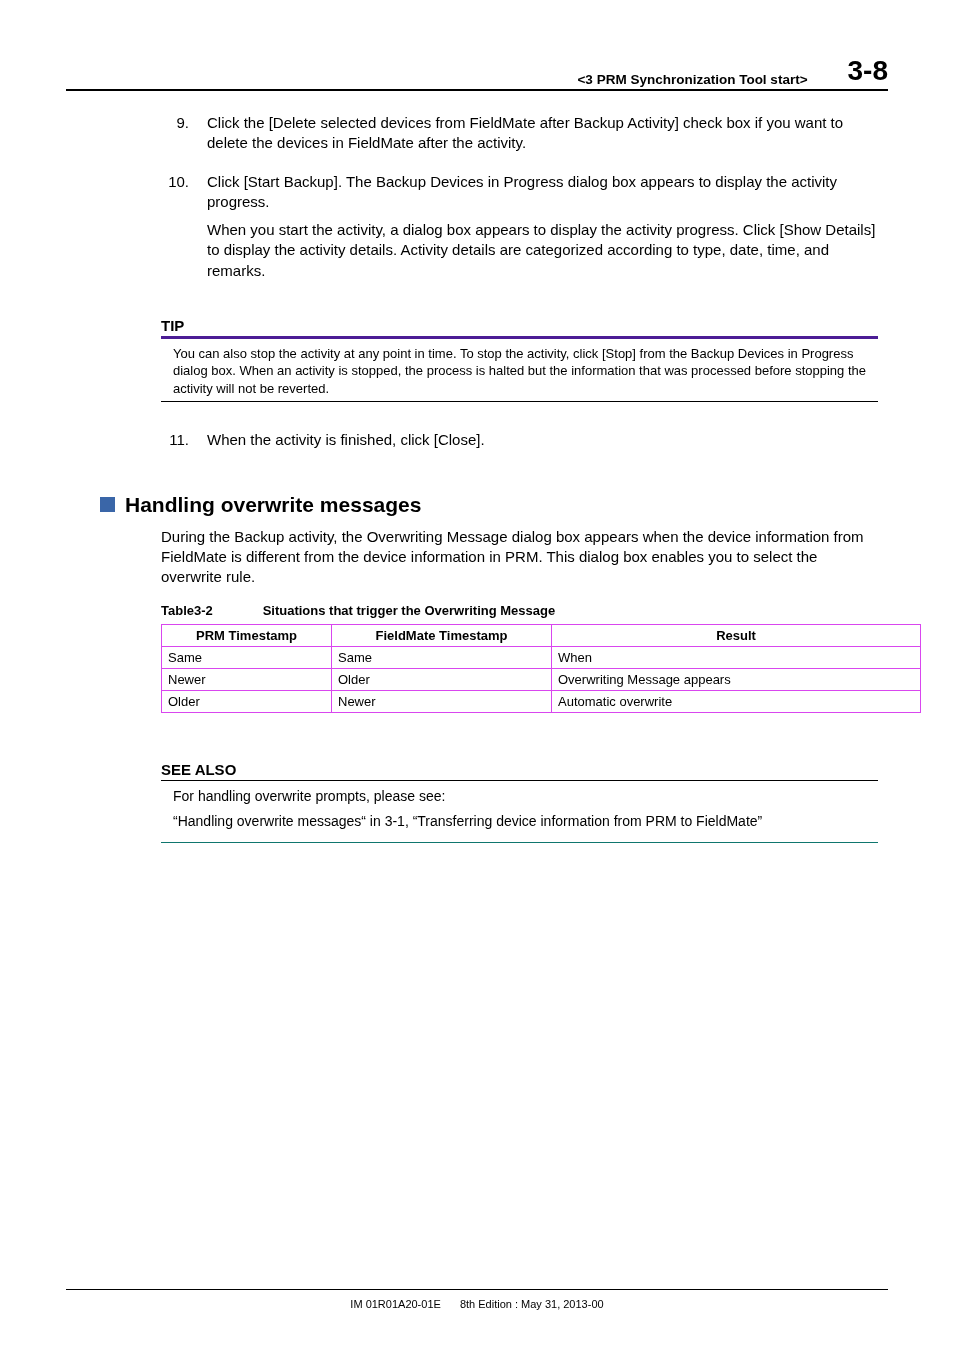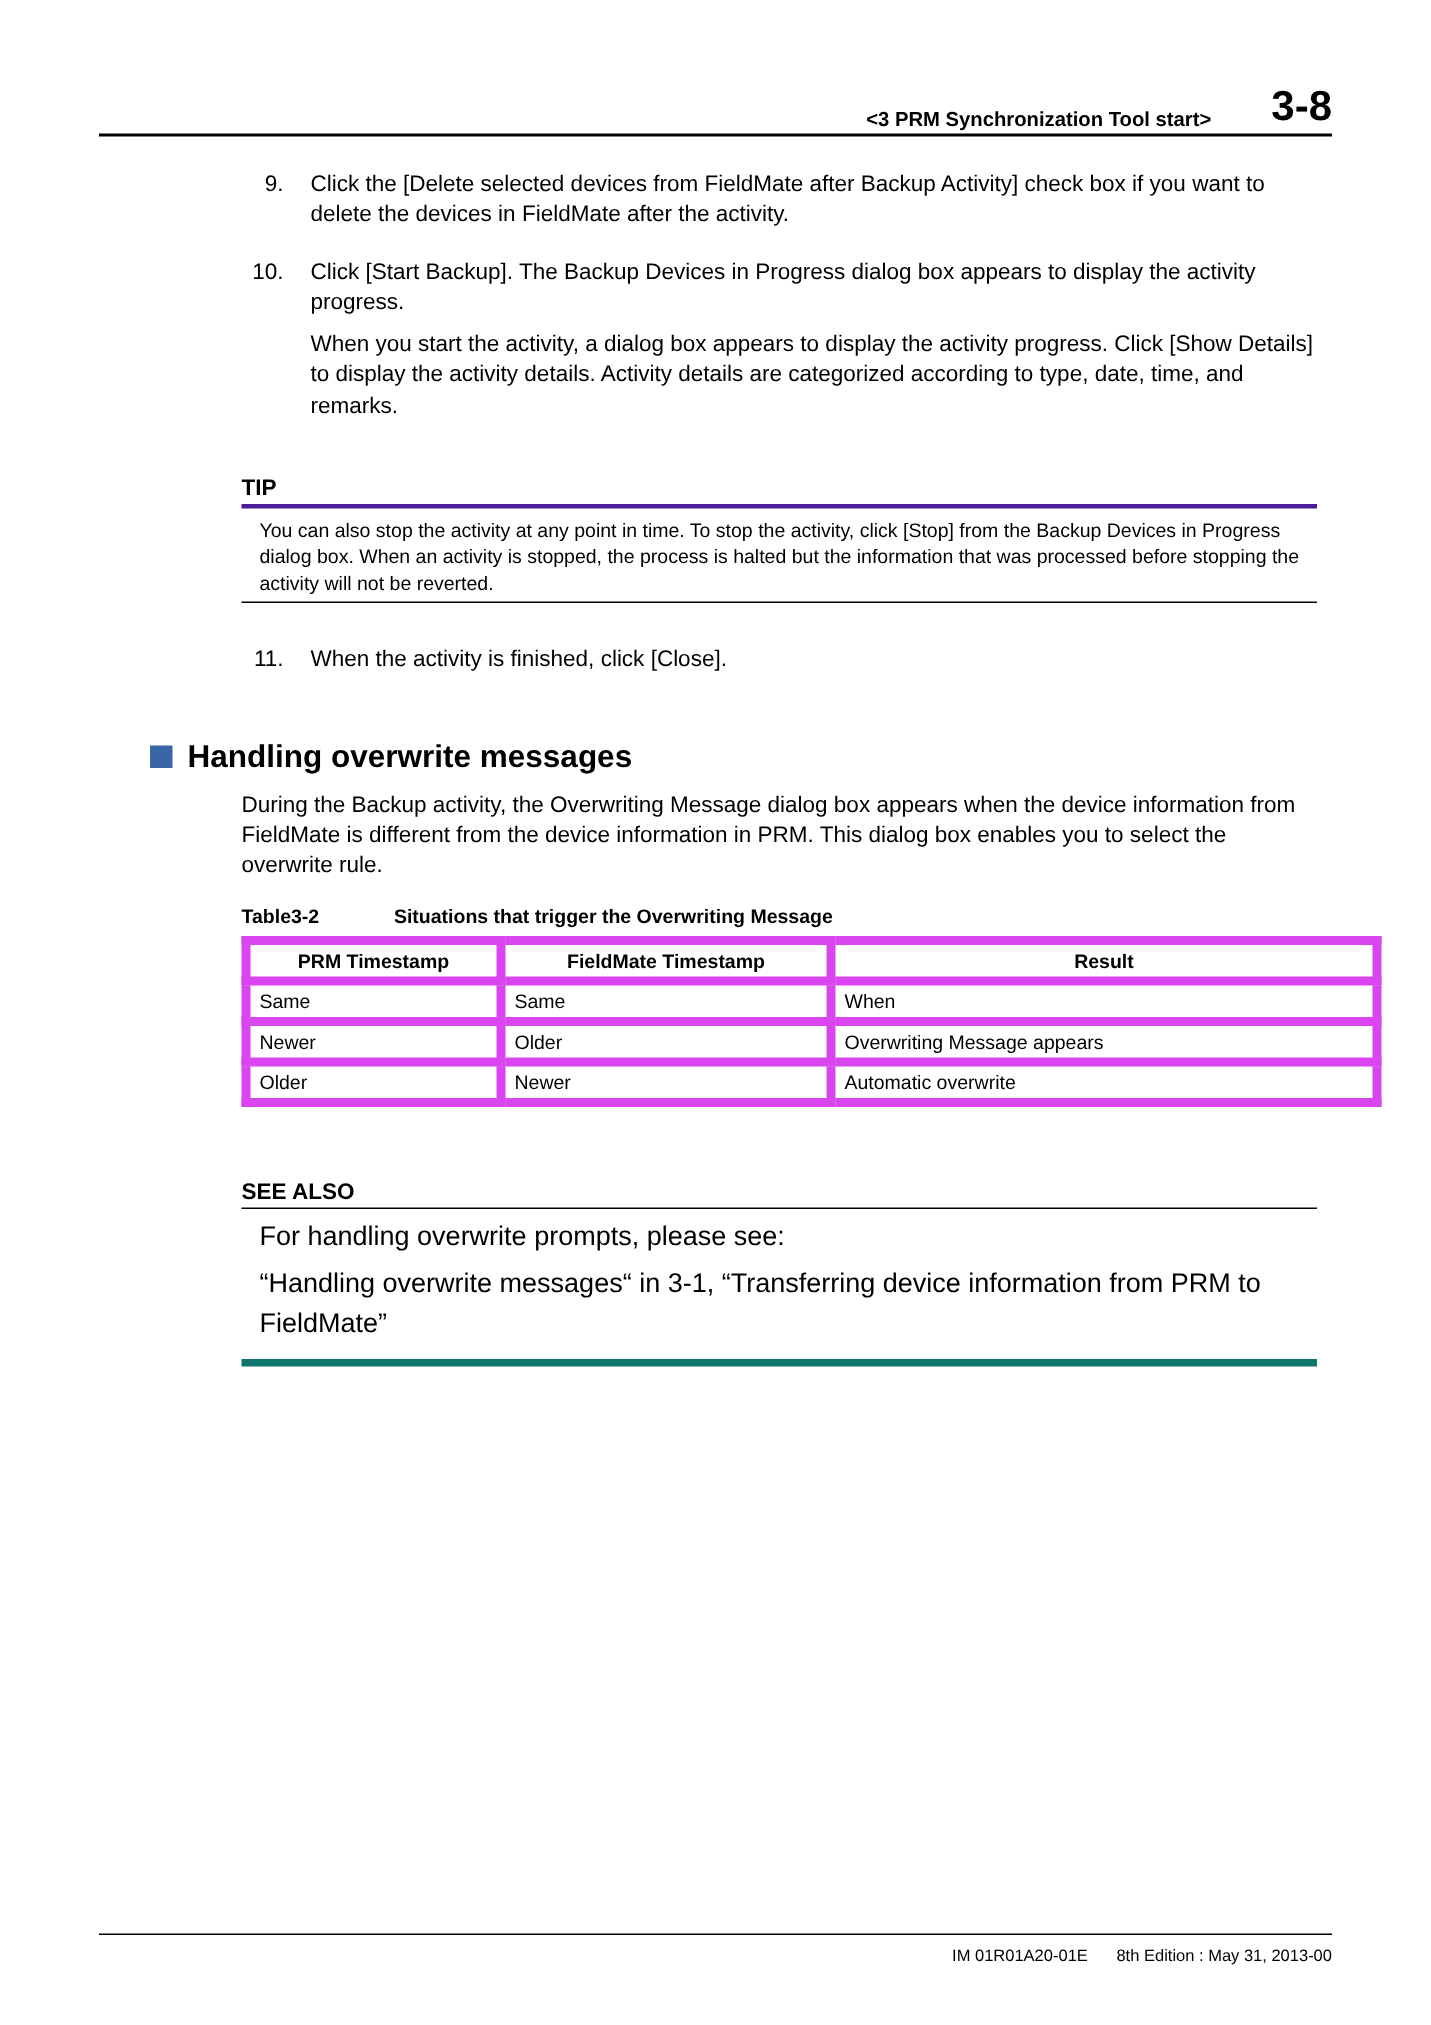--- a/index.html
+++ b/index.html
@@ -98,21 +98,21 @@
     margin-bottom: 6px;
   }
   .table-caption .cap-id { display:inline-block; width: 98px; }
   table.data {
     margin-left: 95px;
     border-collapse: collapse;
     width: 760px;
     font-size: 13px;
   }
   table.data th, table.data td {
-    border: 6px solid #d946ef;
+    border: 1px solid #d946ef;
     padding: 3px 6px;
     text-align: left;
     vertical-align: middle;
     height: 22px;
   }
   table.data th {
     font-weight: bold;
     text-align: center;
   }
   table.data th.c1 { width: 170px; }
@@ -123,34 +123,34 @@
     margin-top: 48px;
   }
   .see-also-label {
     font-weight: bold;
     font-size: 15px;
     border-bottom: 1px solid #000;
     padding-bottom: 2px;
     margin-bottom: 5px;
   }
   .see-also-body {
-    font-size: 18px;
+    font-size: 14px;
     line-height: 1.5;
     padding: 0 0 6px 12px;
-    border-bottom: 5px solid #0f766e;
+    border-bottom: 1px solid #0f766e;
   }
   .see-also-body p { margin-bottom: 4px; }
   .footer {
     position: absolute;
     bottom: 40px;
     left: 66px;
     right: 66px;
     border-top: 1px solid #000;
     padding-top: 8px;
-    text-align: right;
+    text-align: center;
     font-size: 11px;
     color: #000;
   }
   .footer .doc-id { margin-right: 16px; }
 </style>
 </head>
 <body>
 
 <div class="page">
 

